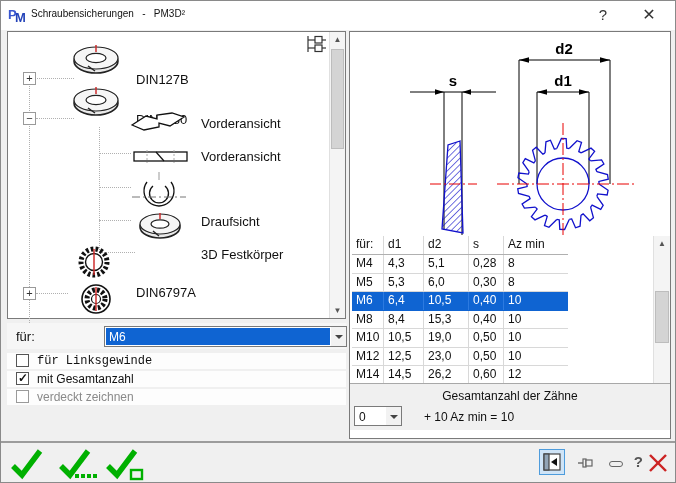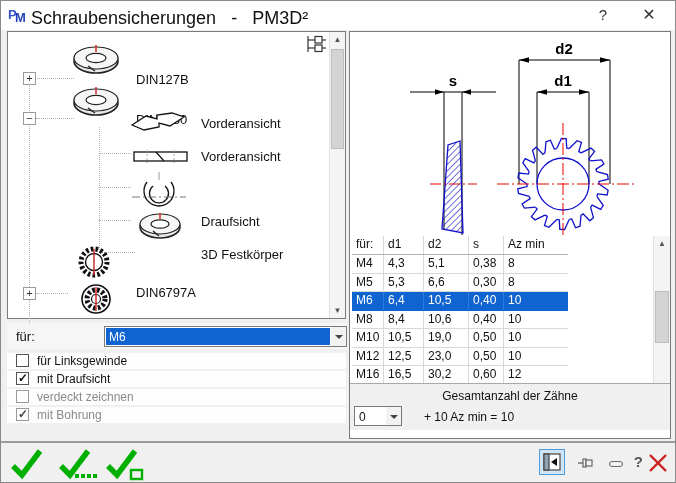--- a/index.html
+++ b/index.html
@@ -1,20 +1,20 @@
 <!DOCTYPE html>
 <html><head>
 <meta charset="utf-8">
 <style>
   html,body{margin:0;padding:0;background:#d8d8d8;font-family:"Liberation Sans",sans-serif;}
   .window{position:relative;width:676px;height:483px;background:#f0f0f0;border:1px solid #8a8a8a;box-sizing:border-box;overflow:hidden;}
   
   .titlebar{position:absolute;left:0;top:0;width:100%;height:29px;background:#ffffff;}
   .appicon{position:absolute;left:7px;top:5px;}
-  .title{position:absolute;left:30px;top:7px;font-size:18px;color:#111;white-space:pre;}
+  .title{position:absolute;left:30px;top:7px;font-size:10px;color:#111;white-space:pre;}
   .tb-btn{position:absolute;top:2px;width:28px;height:24px;text-align:center;line-height:24px;font-size:15px;color:#333;cursor:default;}
   .tb-help{right:58px;}
   .tb-close{right:12px;font-size:16px;}
   
   .tree{position:absolute;left:6px;top:30px;width:339px;height:288px;background:#fff;border:1px solid #7a7a7a;box-sizing:border-box;}
   .titem-label{position:absolute;font-size:13px;color:#111;}
   .expander{position:absolute;width:13px;height:13px;background:#fff;border:1px solid #999;box-sizing:border-box;font-size:11px;line-height:10px;text-align:center;color:#333;}
   .dot-v{position:absolute;border-left:1px dotted #b0b0b0;width:0;}
   .dot-h{position:absolute;border-top:1px dotted #b0b0b0;height:0;}
   .ticon{position:absolute;}
@@ -181,35 +181,31 @@
   </div>
 
   <div class="size-row">
     <span class="size-label">für:</span>
     <div class="combo main-combo">
       <div class="val selected">M6</div>
       <div class="arrow"></div>
     </div>
   </div>
 
-  <div class="cb-row" style="top:352px;">
+  <div class="cb-row" style="top:352px;font-family:Liberation Mono, monospace;">
     <span class="cbx"></span>
     <span class="cb-label">für Linksgewinde</span>
   </div>
   <div class="cb-row checked" style="top:370px;">
     <span class="cbx"></span>
-    <span class="cb-label">mit Draufsicht</span>
+    <span class="cb-label">mit Gesamtanzahl</span>
   </div>
   <div class="cb-row disabled" style="top:388px;">
     <span class="cbx"></span>
     <span class="cb-label">verdeckt zeichnen</span>
-  </div>
-  <div class="cb-row checked disabled" style="top:406px;">
-    <span class="cbx"></span>
-    <span class="cb-label">mit Bohrung</span>
   </div>
 
   <div class="rpanel">
 
     <svg class="drawing" width="320" height="203" viewBox="0 0 320 203">
       <defs>
         <pattern id="hatch" width="4.5" height="4.5" patternUnits="userSpaceOnUse" patternTransform="rotate(45)">
           <line x1="0" y1="0" x2="0" y2="4.5" stroke="#1111cc" stroke-width="1.2"></line>
         </pattern>
         <path id="tooth" d="M36 0 L45.06 6.33 L44.15 11.01 L34.61 9.92 A36 36 0 0 1 33.83 12.31" fill="none" stroke="#1111cc" stroke-width="1.3"></path>
@@ -269,57 +265,64 @@
           <div class="tcell">d1</div>
           <div class="tcell">d2</div>
           <div class="tcell">s</div>
           <div class="tcell">Az min</div>
         </div>
       <div>
           <div class="trow">
             <div class="tcell">M4</div>
             <div class="tcell">4,3</div>
             <div class="tcell">5,1</div>
-            <div class="tcell">0,38</div>
+            <div class="tcell">0,28</div>
             <div class="tcell">8</div>
           </div>
           <div class="trow">
             <div class="tcell">M5</div>
             <div class="tcell">5,3</div>
-            <div class="tcell">6,6</div>
+            <div class="tcell">6,0</div>
             <div class="tcell">0,30</div>
             <div class="tcell">8</div>
           </div>
           <div class="trow sel">
             <div class="tcell">M6</div>
             <div class="tcell">6,4</div>
             <div class="tcell">10,5</div>
             <div class="tcell">0,40</div>
             <div class="tcell">10</div>
           </div>
           <div class="trow">
             <div class="tcell">M8</div>
             <div class="tcell">8,4</div>
-            <div class="tcell">10,6</div>
+            <div class="tcell">15,3</div>
             <div class="tcell">0,40</div>
             <div class="tcell">10</div>
           </div>
           <div class="trow">
             <div class="tcell">M10</div>
             <div class="tcell">10,5</div>
             <div class="tcell">19,0</div>
             <div class="tcell">0,50</div>
             <div class="tcell">10</div>
           </div>
           <div class="trow">
             <div class="tcell">M12</div>
             <div class="tcell">12,5</div>
             <div class="tcell">23,0</div>
             <div class="tcell">0,50</div>
             <div class="tcell">10</div>
+          </div>
+          <div class="trow">
+            <div class="tcell">M14</div>
+            <div class="tcell">14,5</div>
+            <div class="tcell">26,2</div>
+            <div class="tcell">0,60</div>
+            <div class="tcell">12</div>
           </div>
           <div class="trow">
             <div class="tcell">M16</div>
             <div class="tcell">16,5</div>
             <div class="tcell">30,2</div>
             <div class="tcell">0,60</div>
             <div class="tcell">12</div>
           </div>
         </div>
     </div>

